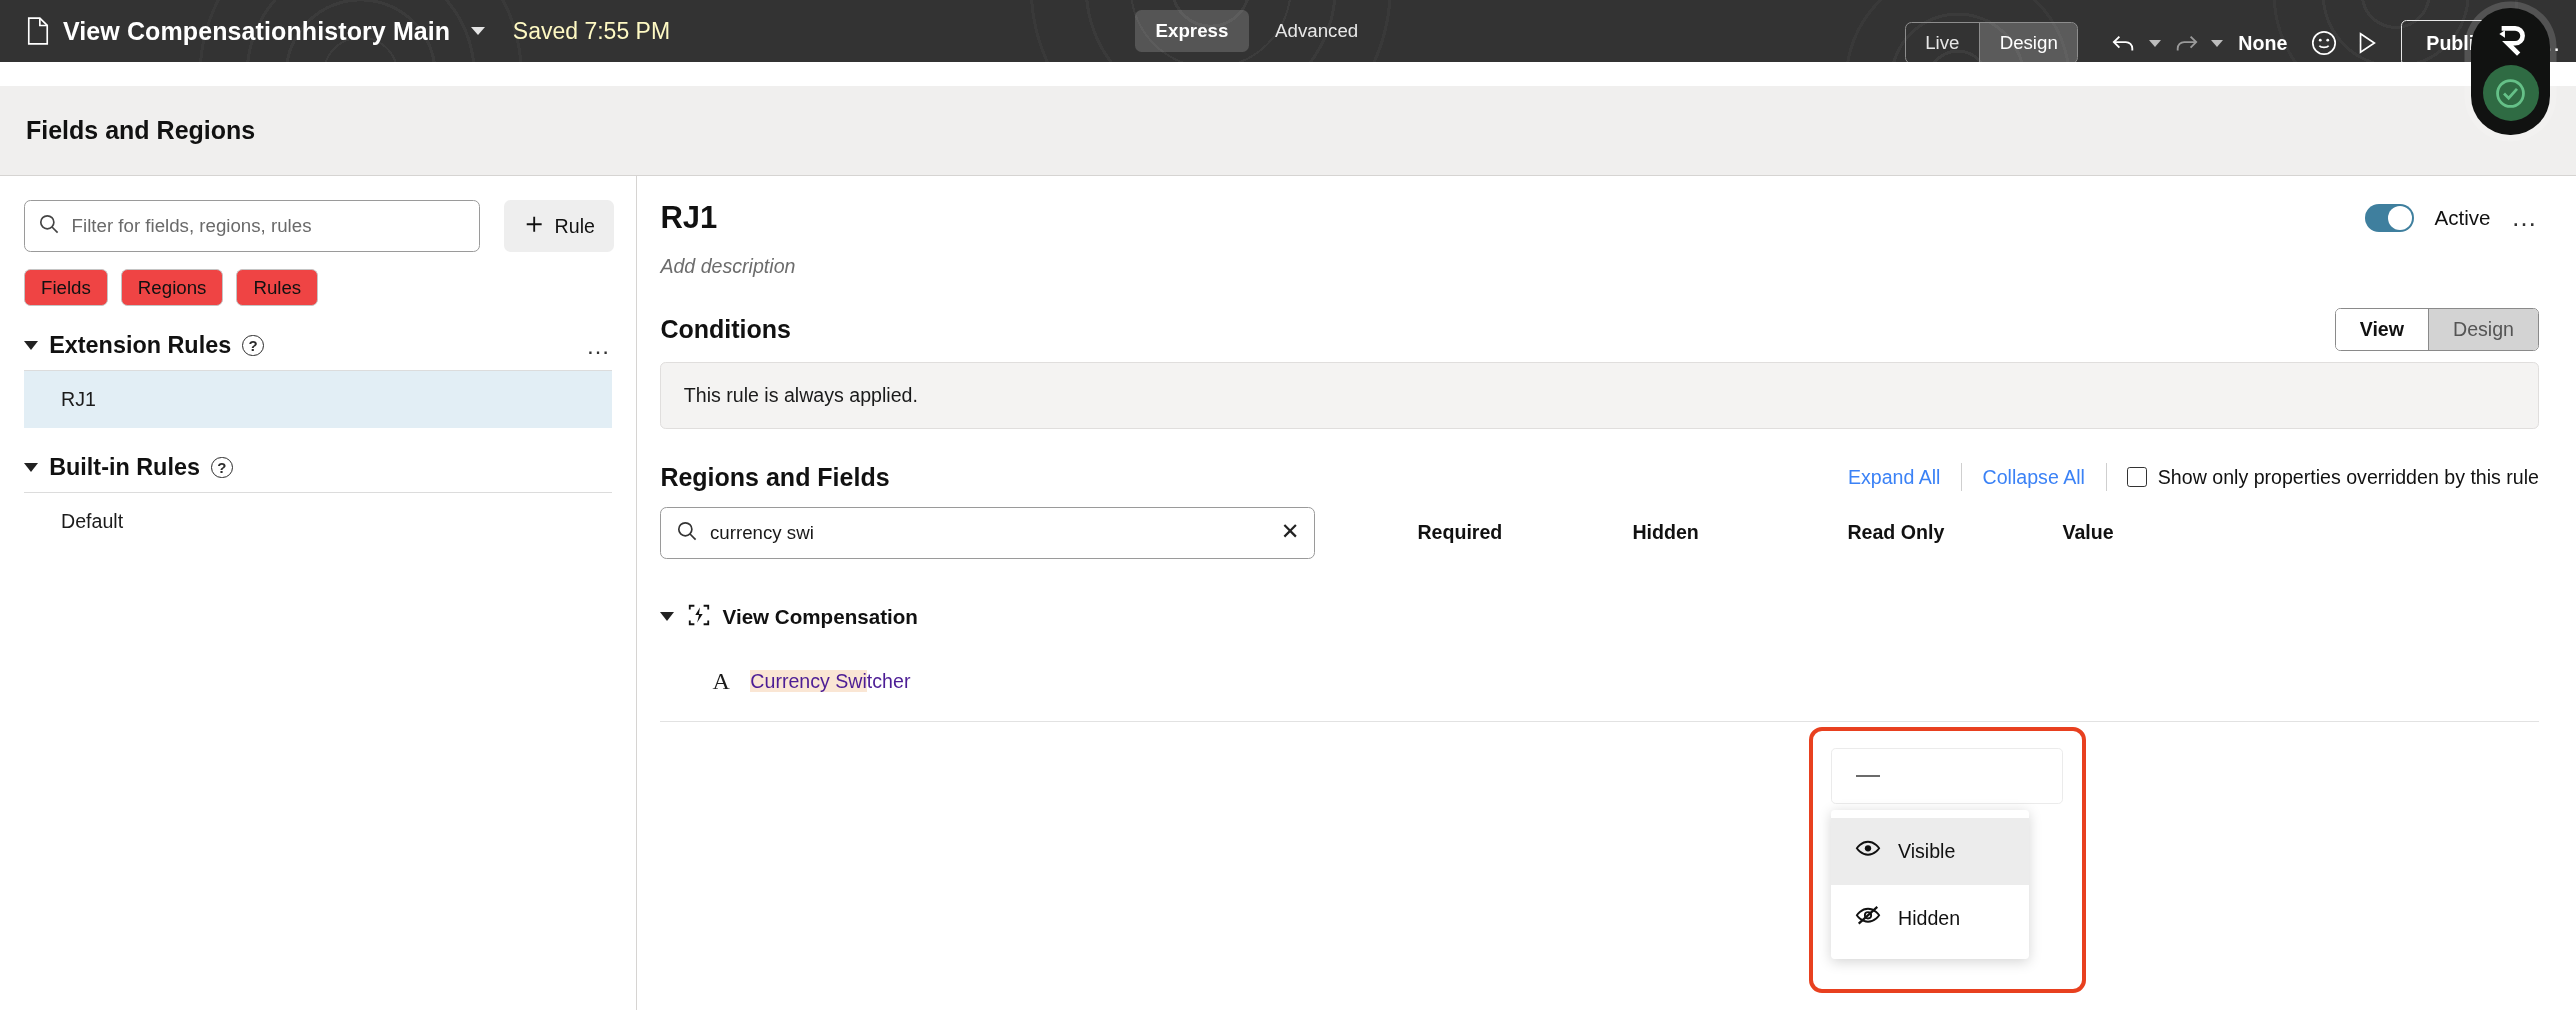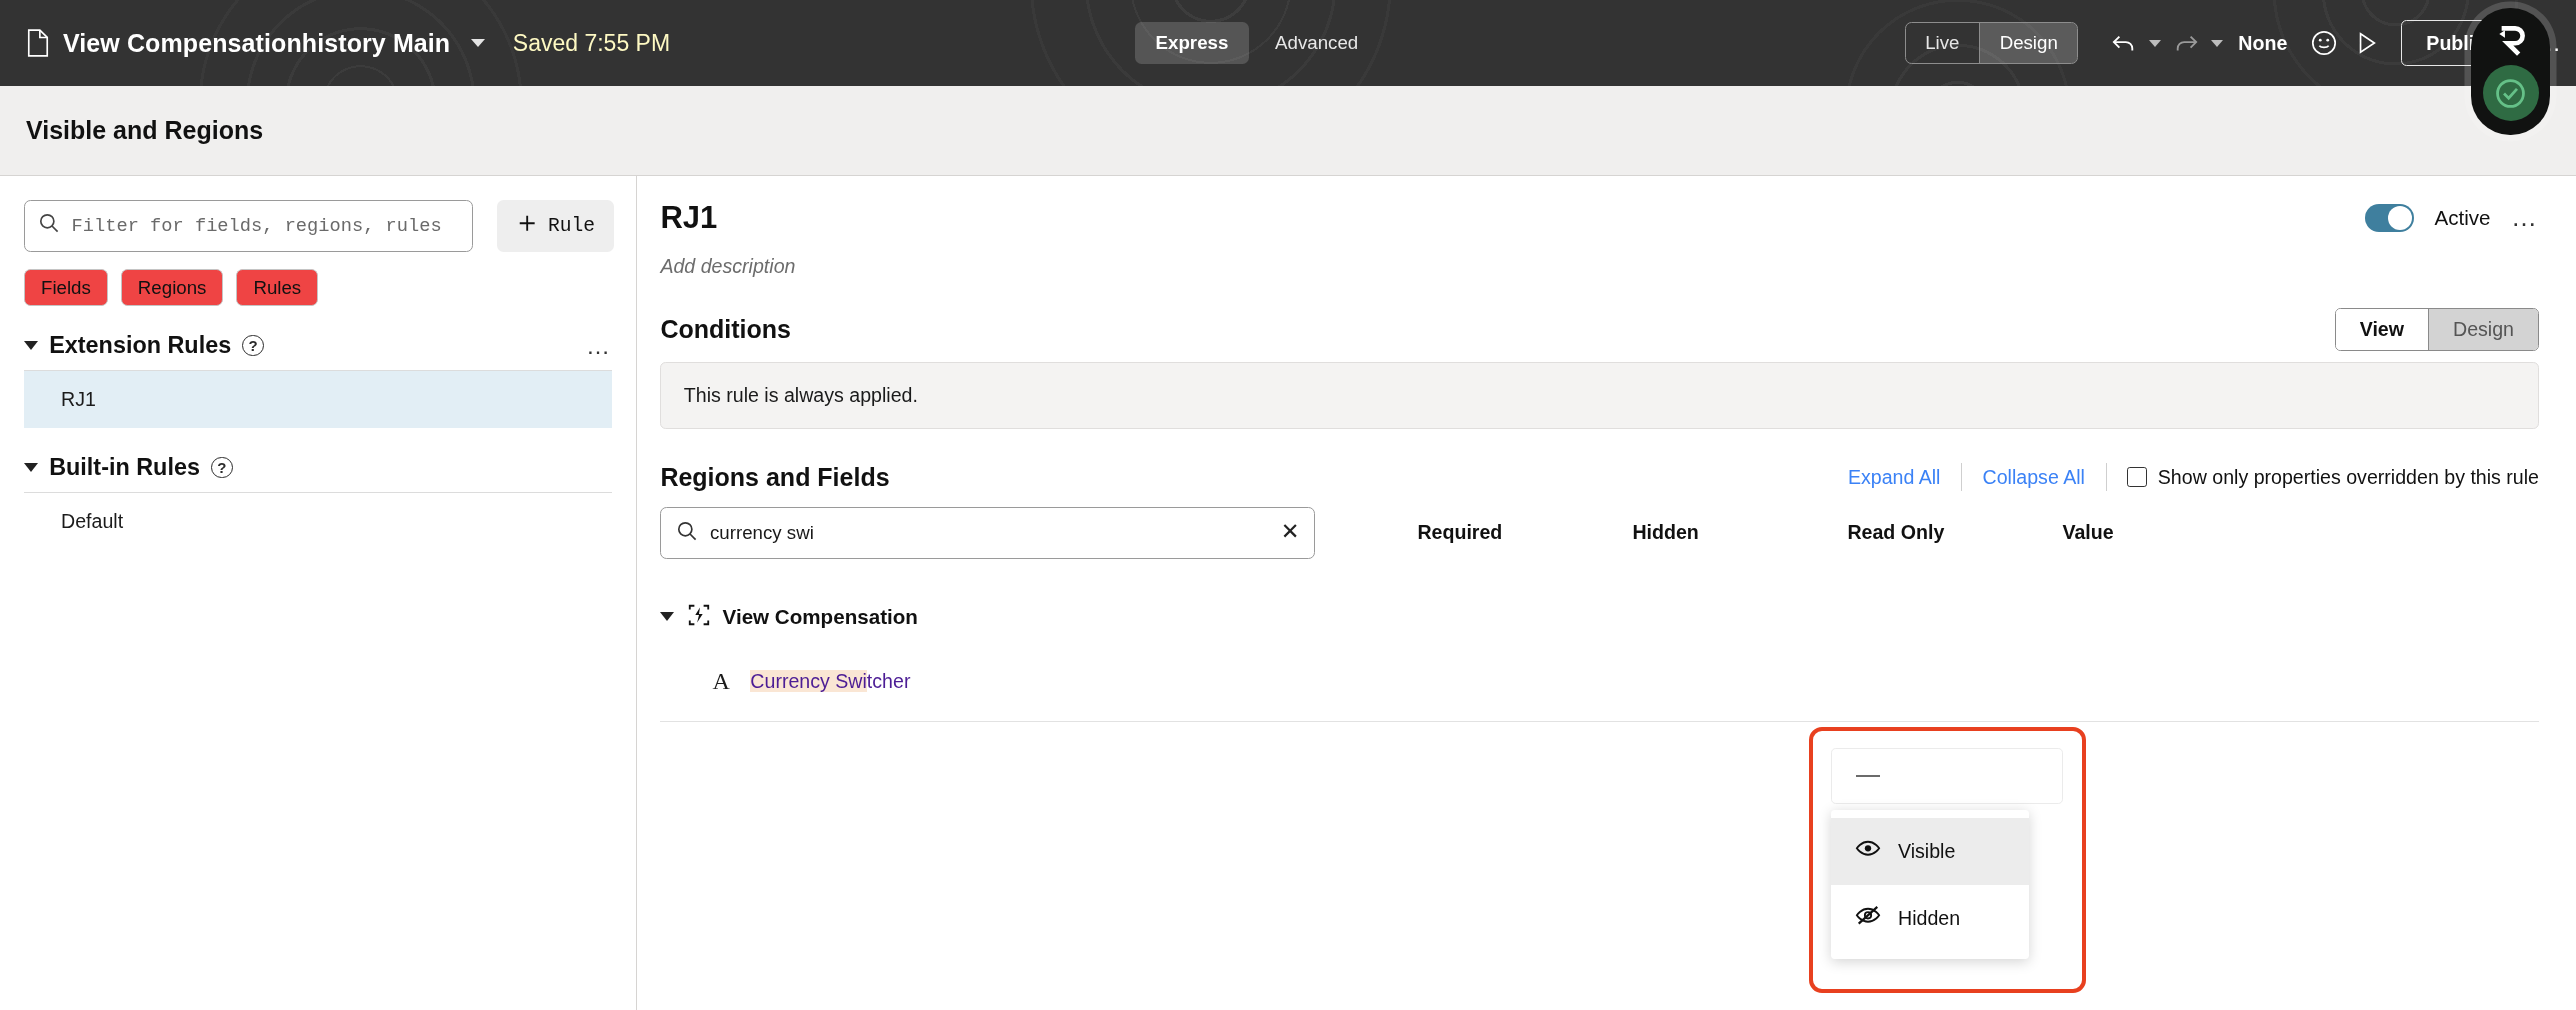--- a/index.html
+++ b/index.html
@@ -6,21 +6,21 @@
   html, body {
     width: 2576px; height: 1010px;
     font-family: "Liberation Sans", sans-serif;
     background: #ffffff;
     overflow: hidden;
   }
 
   
   .topbar {
     position: absolute; top: 0; left: 0;
-    width: 2576px; height: 86px;
+    width: 2576px; height: 62px;
     background: #333333;
     display: flex; align-items: center;
     overflow: hidden;
   }
   .topbar-pattern {
     position: absolute; inset: 0;
     background-image:
       radial-gradient(circle at 14% 120%, transparent 0 36px, rgba(255,255,255,.045) 36px 38px, transparent 38px 73px, rgba(255,255,255,.04) 73px 76px, transparent 76px 112px, rgba(255,255,255,.035) 112px 115px, transparent 115px 159px, rgba(255,255,255,.03) 159px 162px, transparent 162px),
       radial-gradient(circle at 47% -20%, transparent 0 37px, rgba(255,255,255,.05) 37px 40px, transparent 40px 79px, rgba(255,255,255,.042) 79px 81px, transparent 81px 123px, rgba(255,255,255,.035) 123px 126px, transparent 126px 178px, rgba(255,255,255,.03) 178px 181px, transparent 181px),
       radial-gradient(circle at 76% 130%, transparent 0 28px, rgba(255,255,255,.05) 28px 31px, transparent 31px 65px, rgba(255,255,255,.04) 65px 68px, transparent 68px 110px, rgba(255,255,255,.032) 110px 113px, transparent 113px),
@@ -84,21 +84,21 @@
     background: #f0efee; border-bottom: 0.9px solid #d6d4d2;
     display: flex; align-items: center; padding-left: 26px;
   }
   .subheader h1 { font-size: 25px; font-weight: bold; color: #111111; }
 
   
   .leftpanel {
     position: absolute; top: 176px; left: 0; width: 637px; height: 834px;
     background: #ffffff; border-right: 0.9px solid #d6d4d2;
   }
-  .filter-row { display: flex; align-items: flex-end; padding: 24px 22.4px 0 24px; font-family: Liberation Mono, monospace; }
+  .filter-row { display: flex; align-items: flex-end; padding: 24px 22.4px 0 24px; }
   .filter-input {
     flex: 1; height: 52px; border: 0.9px solid #9a9a9a; border-radius: 6.5px;
     display: flex; align-items: center; padding: 0 13px; gap: 11.2px; background: #fff;
   }
   .filter-input input {
     border: none; outline: none; font-size: 18.7px; font-family: inherit;
     color: #1a1a1a; width: 100%; background: transparent;
   }
   .filter-input input::placeholder { color: #6a6a6a; }
   .rule-btn {
@@ -289,21 +289,21 @@
   </span>
   <span class="recorder-status">
     <svg width="37" height="37" viewBox="0 0 40 40">
         <circle cx="20" cy="20" r="14" fill="none" stroke="#65c188" stroke-width="3"></circle>
         <path d="M13 20l5 5 9-10" fill="none" stroke="#65c188" stroke-width="3"></path>
       </svg>
   </span>
 </div>
 
 <div class="subheader">
-  <h1>Visible and Regions</h1>
+  <h1>Fields and Regions</h1>
 </div>
 
 <div class="leftpanel">
   <div class="filter-row">
     <div class="filter-input">
       <span>
         <svg width="22.4" height="22.4" viewBox="0 0 24 24">
             <circle cx="10" cy="10" r="7" fill="none" stroke="#444" stroke-width="1.8"></circle>
             <path d="M15 15l6 6" stroke="#444" stroke-width="1.8"></path>
           </svg>

